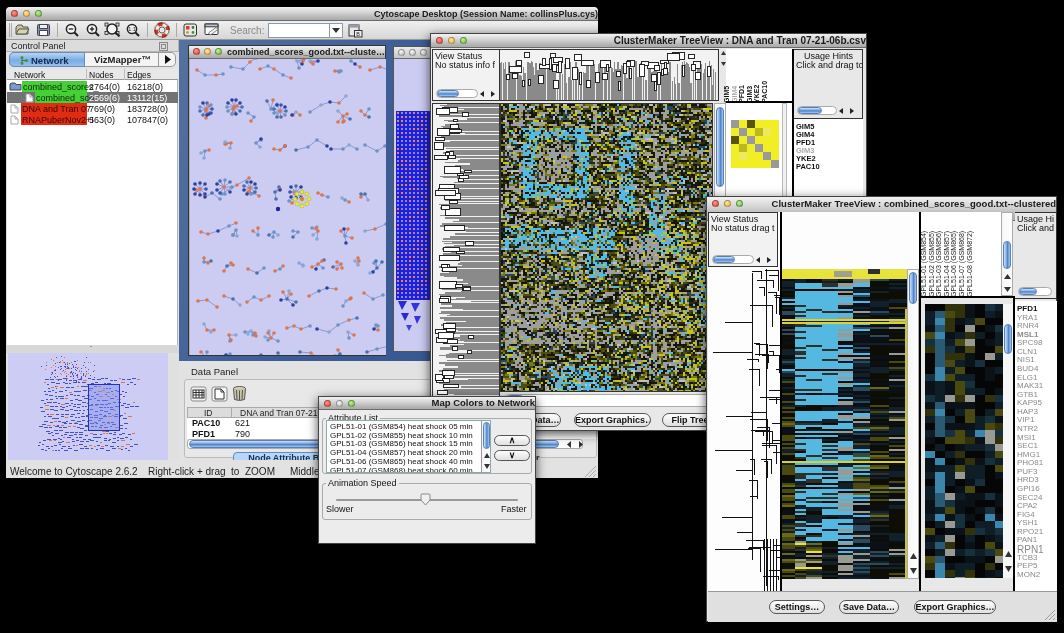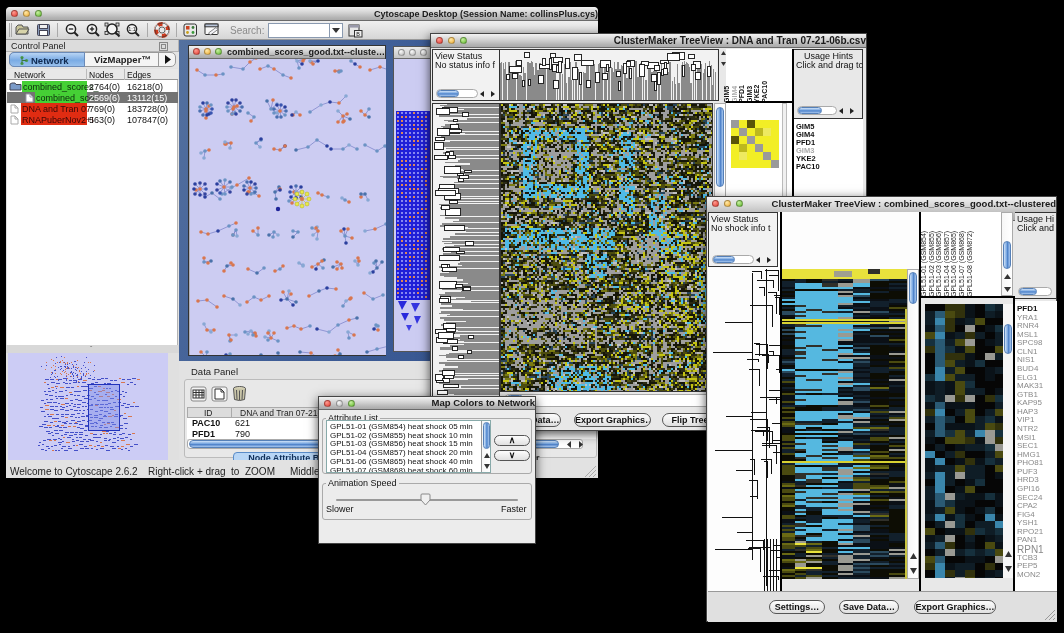--- a/index.html
+++ b/index.html
@@ -885,21 +885,21 @@
     </div>
     <div class="btnp" style="left:75px;top:379px;width:55px;height:14px;line-height:12px;">Save Data…</div>
     <div class="btnp" style="left:143px;top:379px;width:77px;height:14px;line-height:12px;">Export Graphics…</div>
     <div class="btnp" style="left:231px;top:379px;width:76px;height:14px;line-height:12px;">Flip Tree Nod</div>
   </div>
 <div class="win" style="left:706px;top:196px;width:351px;height:426px;">
     <div class="tbar" style="height:24px;"><i class="tl tlr"></i><i class="tl tly"></i><i class="tl tlg"></i><div class="ttext" style="font-size:9.5px;">ClusterMaker TreeView : combined_scores_good.txt--clustered</div></div>
     <div class="abs" style="left:1px;top:15px;width:73px;height:55px;background:#fdfdfd;"></div>
     <div class="panel" style="left:1px;top:15px;width:70px;height:55px;background:#f2f2f2;">
       <div class="t9" style="left:2px;top:1px;">View Status</div>
-      <div class="t9" style="left:2px;top:10px;">No shock info t</div>
+      <div class="t9" style="left:2px;top:10px;">No status drag t</div>
       <div class="sbtrack" style="left:3px;top:42px;width:42px;height:9px;">
         <div class="aquathumb-h" style="left:0;top:0;width:22px;height:7px;"></div>
       </div>
       <svg class="abs" style="left:47px;top:44px" width="17" height="7">
         <path d="M4 0 L0 3 L4 6 Z" fill="#222"></path>
         <path d="M11 0 L15 3 L11 6 Z" fill="#222"></path>
       </svg>
     </div>
     <div class="abs" style="left:1px;top:70px;width:73px;height:327px;background:#fdfdfd;overflow:hidden;"><svg width="73" height="327" viewBox="0 0 73 327" shape-rendering="crispEdges">
         <rect width="73" height="327" fill="#fdfdfd"></rect>
@@ -976,21 +976,21 @@
       <div class="t9" style="left:2px;top:1px;">Usage Hi</div>
       <div class="t9" style="left:2px;top:10px;">Click and</div>
       <div class="sbtrack" style="left:3px;top:74px;width:34px;height:9px;">
         <div class="aquathumb-h" style="left:0;top:0;width:18px;height:7px;"></div>
       </div>
     </div>
     <div class="abs" style="left:308px;top:104px;width:42px;height:293px;background:#fff;">
       <div class="abs" style="left:2px;top:3.0px;font-size:8px;font-weight:bold;color:#111;">PFD1</div>
       <div class="abs" style="left:2px;top:11.57px;font-size:8px;font-weight:normal;color:#8a8a8a;">YRA1</div>
       <div class="abs" style="left:2px;top:20.14px;font-size:8px;font-weight:normal;color:#8a8a8a;">RNR4</div>
-      <div class="abs" style="left:2px;top:28.71px;font-size:8px;font-weight:normal;color:#8a8a8a;">MSL1</div>
+      <div class="abs" style="left:2px;top:28.71px;font-size:8px;font-weight:bold;color:#8a8a8a;">MSL1</div>
       <div class="abs" style="left:2px;top:37.28px;font-size:8px;font-weight:normal;color:#8a8a8a;">SPC98</div>
       <div class="abs" style="left:2px;top:45.85px;font-size:8px;font-weight:normal;color:#8a8a8a;">CLN1</div>
       <div class="abs" style="left:2px;top:54.42px;font-size:8px;font-weight:normal;color:#8a8a8a;">NIS1</div>
       <div class="abs" style="left:2px;top:62.99px;font-size:8px;font-weight:normal;color:#8a8a8a;">BUD4</div>
       <div class="abs" style="left:2px;top:71.56px;font-size:8px;font-weight:normal;color:#8a8a8a;">ELG1</div>
       <div class="abs" style="left:2px;top:80.13px;font-size:8px;font-weight:normal;color:#8a8a8a;">MAK31</div>
       <div class="abs" style="left:2px;top:88.7px;font-size:8px;font-weight:normal;color:#8a8a8a;">GTB1</div>
       <div class="abs" style="left:2px;top:97.27000000000001px;font-size:8px;font-weight:normal;color:#8a8a8a;">KAP95</div>
       <div class="abs" style="left:2px;top:105.84px;font-size:8px;font-weight:normal;color:#8a8a8a;">HAP3</div>
       <div class="abs" style="left:2px;top:114.41px;font-size:8px;font-weight:normal;color:#8a8a8a;">VIP1</div>

